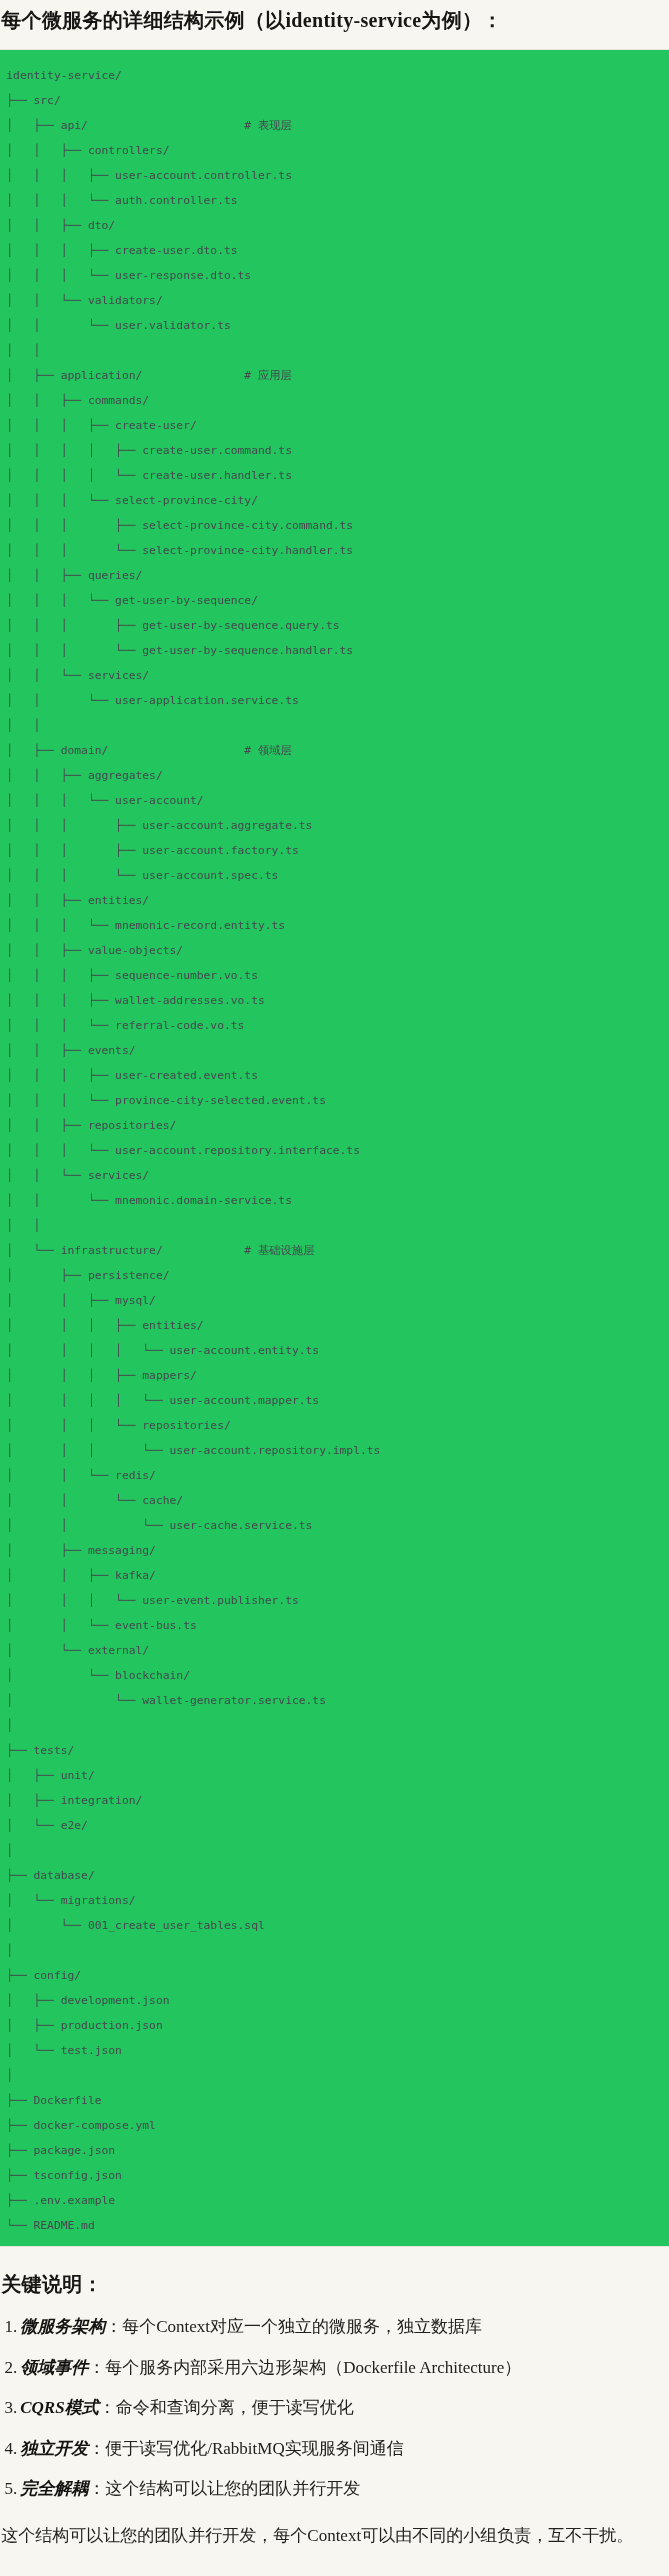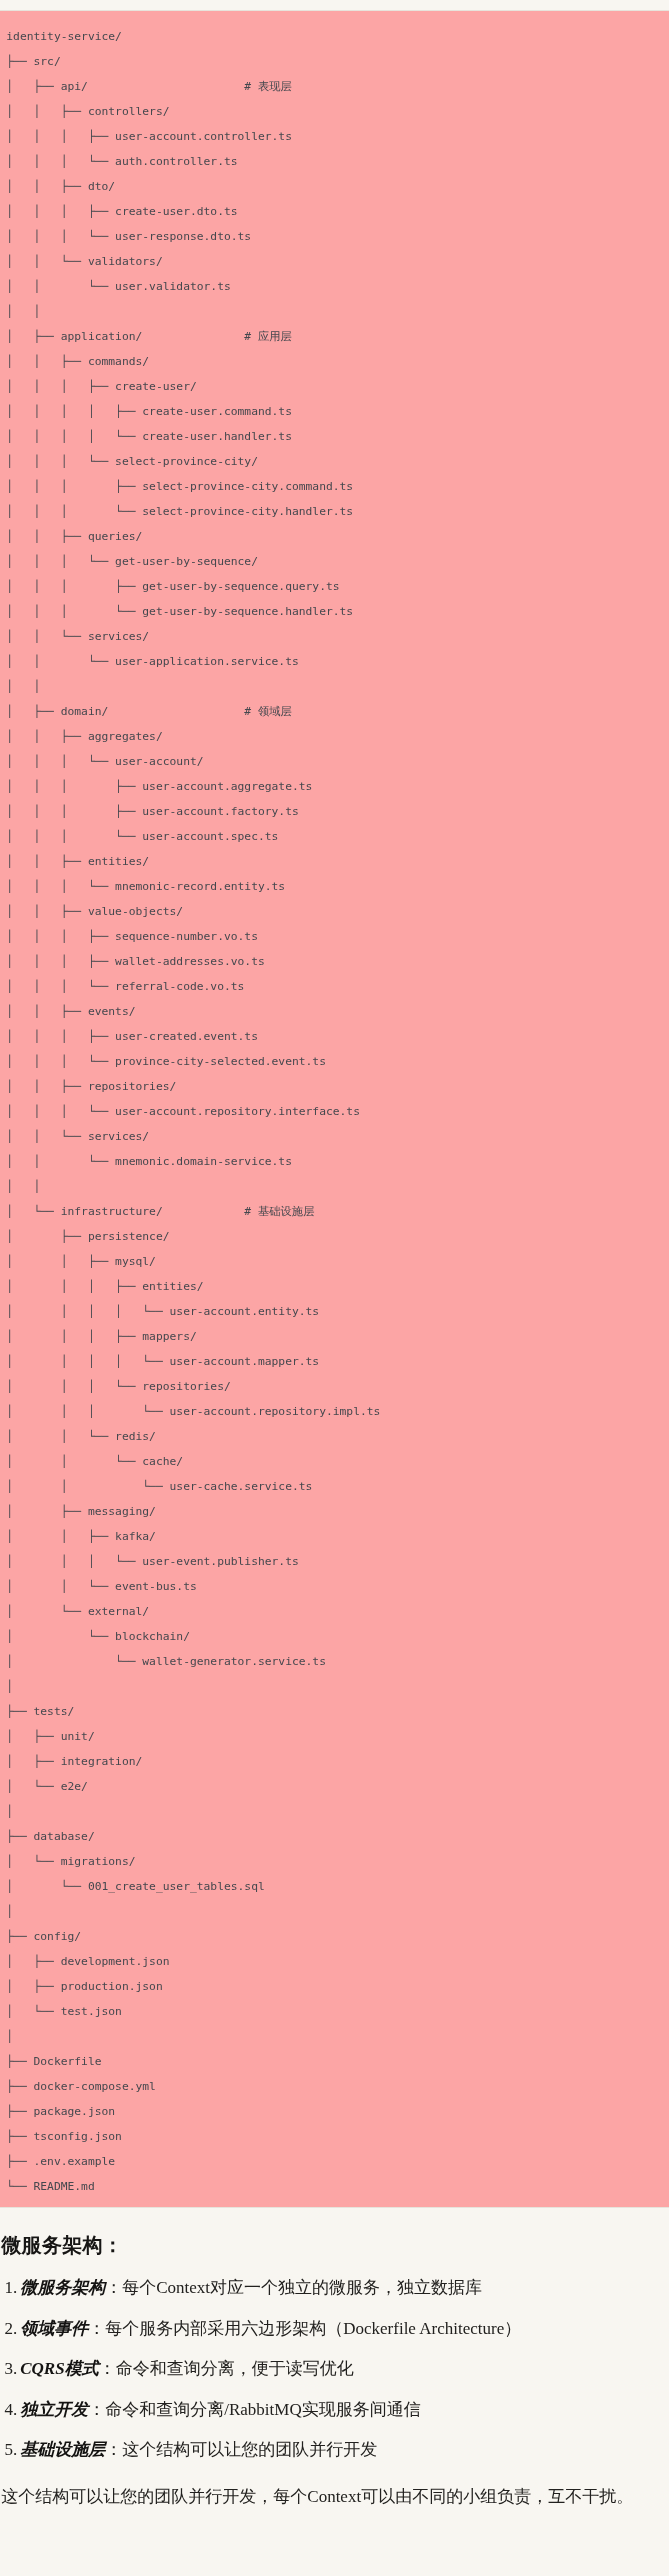--- a/index.html
+++ b/index.html
@@ -23,21 +23,21 @@
     padding: 6.3px 10px 3.8px 1.3px;
     font-size: 20px;
     line-height: 1.45;
     font-weight: 700;
     color: #171615;
     letter-spacing: 0.3px;
   }
   pre.file-tree {
     margin: 10px 0 0 0;
     padding: 12.5px 10px 8.8px 6.3px;
-    background: #fca5a5;
+    background: #22c55e;
     border-top: 0.6px solid #e7e4dc;
     border-bottom: 0.6px solid #e7e4dc;
     font-family: "DejaVu Sans Mono", monospace;
     font-size: 11.3px;
     line-height: 25px;
     color: #45484e;
     white-space: pre;
     overflow: hidden;
   }
   .notes {
@@ -74,20 +74,21 @@
     font-size: 17px;
     line-height: 1.35;
     color: #22211f;
   }
 </style>
 </head>
 <body>
 
 <div class="doc">
 
+  <h1 class="page-title">每个微服务的详细结构示例（以identity-service为例）：</h1>
 
   <pre class="file-tree">identity-service/
 ├── src/
 │   ├── api/                       # 表现层
 │   │   ├── controllers/
 │   │   │   ├── user-account.controller.ts
 │   │   │   └── auth.controller.ts
 │   │   ├── dto/
 │   │   │   ├── create-user.dto.ts
 │   │   │   └── user-response.dto.ts
@@ -165,40 +166,40 @@
 │
 ├── Dockerfile
 ├── docker-compose.yml
 ├── package.json
 ├── tsconfig.json
 ├── .env.example
 └── README.md</pre>
 
   <div class="notes">
 
-    <h2 class="notes-heading">微服务架构：</h2>
+    <h2 class="notes-heading">关键说明：</h2>
 
     <div class="note-item">
       <span class="note-num">1.</span><span class="note-label">微服务架构</span><span class="note-sep">：</span><span class="note-text">每个Context对应一个独立的微服务，独立数据库</span>
     </div>
 
     <div class="note-item">
       <span class="note-num">2.</span><span class="note-label">领域事件</span><span class="note-sep">：</span><span class="note-text">每个服务内部采用六边形架构（Dockerfile Architecture）</span>
     </div>
 
     <div class="note-item">
       <span class="note-num">3.</span><span class="note-label">CQRS模式</span><span class="note-sep">：</span><span class="note-text">命令和查询分离，便于读写优化</span>
     </div>
 
     <div class="note-item">
-      <span class="note-num">4.</span><span class="note-label">独立开发</span><span class="note-sep">：</span><span class="note-text">命令和查询分离/RabbitMQ实现服务间通信</span>
-    </div>
-
-    <div class="note-item">
-      <span class="note-num">5.</span><span class="note-label">基础设施层</span><span class="note-sep">：</span><span class="note-text">这个结构可以让您的团队并行开发</span>
+      <span class="note-num">4.</span><span class="note-label">独立开发</span><span class="note-sep">：</span><span class="note-text">便于读写优化/RabbitMQ实现服务间通信</span>
+    </div>
+
+    <div class="note-item">
+      <span class="note-num">5.</span><span class="note-label">完全解耦</span><span class="note-sep">：</span><span class="note-text">这个结构可以让您的团队并行开发</span>
     </div>
 
 
     <p class="closing">这个结构可以让您的团队并行开发，每个Context可以由不同的小组负责，互不干扰。</p>
 
   </div>
 </div>
 
 
 </body></html>

